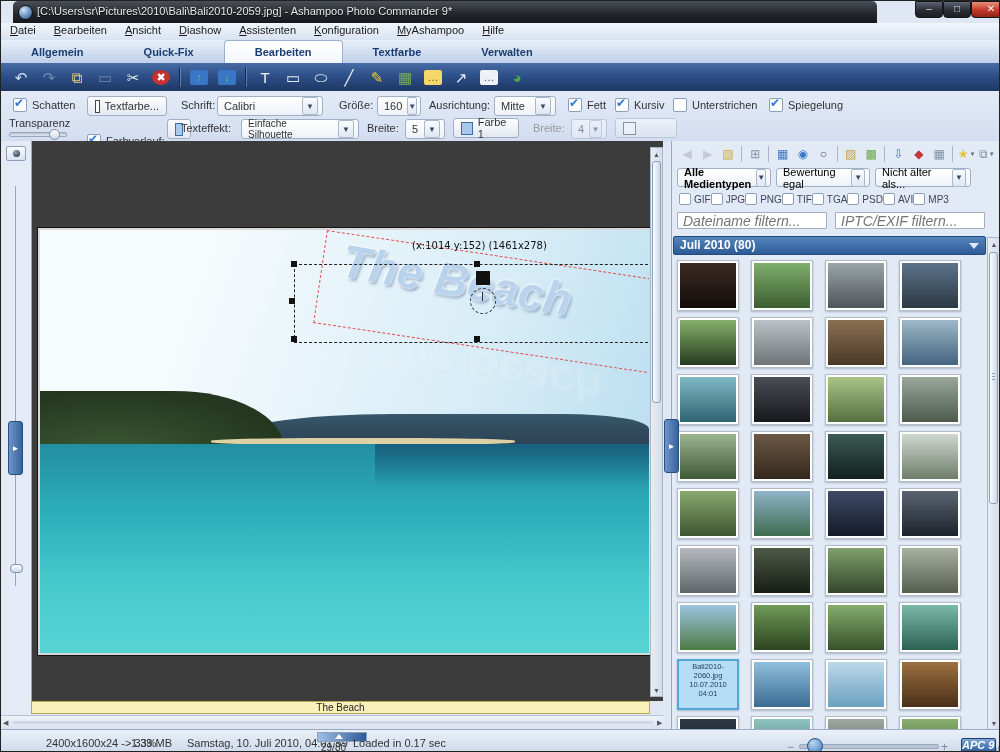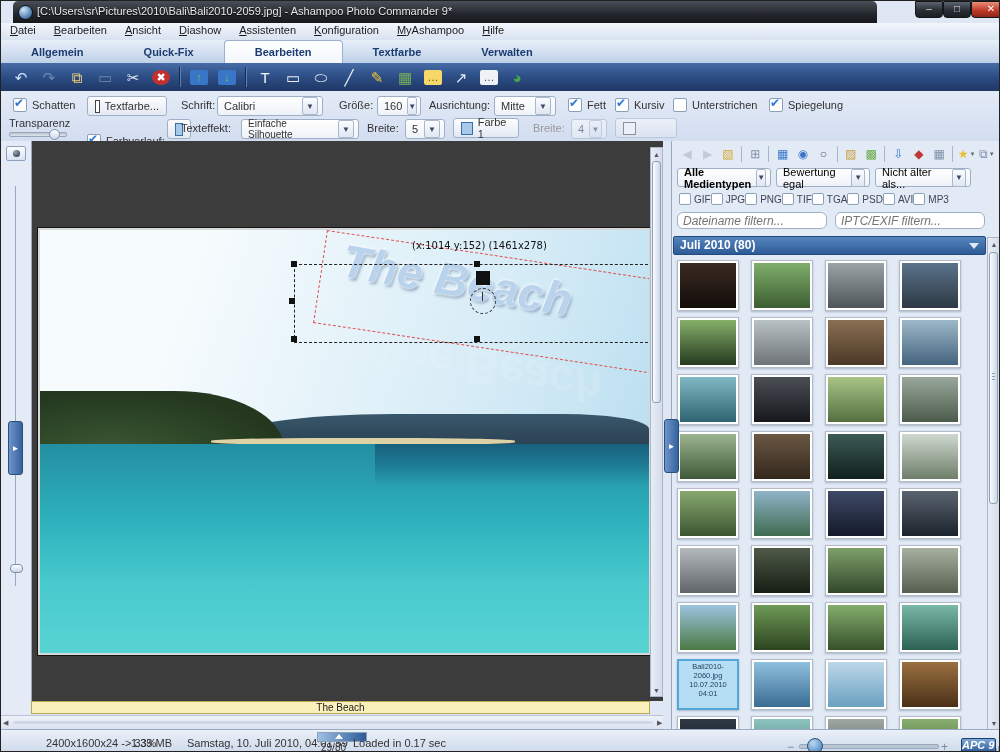--- a/index.html
+++ b/index.html
@@ -94,21 +94,21 @@
   .pi-sep{width:1px;height:16px;background:#aab6c8;margin:0 3px;}
   .pi .drop{font-size:6px;color:#667;margin-left:1px;}
   #panel-filters{left:676px;top:167px;width:320px;display:flex;gap:5px;}
   #panel-filters .sel{height:19px;font-size:11px;}
   #f-media{width:94px;font-weight:bold;}
   #f-rating{width:94px;} #f-age{width:96px;}
   #panel-formats{left:678px;top:192px;width:316px;display:flex;align-items:center;color:#445;font-size:10px;}
   .fmt{display:inline-flex;align-items:center;gap:3px;}
   .fmt .cb-box{width:10px;height:10px;}
   #panel-inputs{left:676px;top:211px;width:318px;display:flex;gap:8px;}
-  .flt-input{width:150px;height:17px;background:#fff;border:1px solid #9fb0c6;border-radius:6px;font-size:12px;font-style:italic;color:#5a7aa0;padding:0 5px;box-sizing:border-box;font-family:"Liberation Sans",sans-serif;}
+  .flt-input{width:150px;height:17px;background:#fff;border:1px solid #9fb0c6;border-radius:1px;font-size:14px;font-style:italic;color:#5a7aa0;padding:0 5px;box-sizing:border-box;font-family:"Liberation Sans",sans-serif;}
   #group-header{left:672px;top:235px;width:313px;height:19px;background:linear-gradient(#5585bd,#2d5b97);border:1px solid #234a7e;box-sizing:border-box;color:#fff;font-weight:bold;font-size:12px;line-height:17px;padding-left:6px;border-radius:2px;}
   #group-arrow{position:absolute;right:6px;top:6px;width:0;height:0;border-left:5px solid transparent;border-right:5px solid transparent;border-top:6px solid #dfe8f4;}
   #thumb-grid{left:672px;top:256px;width:314px;height:470px;display:flex;flex-wrap:wrap;align-content:flex-start;}
   .thumb{width:56px;height:45px;background:#fff;border:1px solid #b4bcc8;box-shadow:0 1px 2px rgba(60,80,110,.35);margin:3px 8px 3px 4px;padding:2px;box-sizing:content-box;}
   .timg{width:100%;height:100%;}
   .thumb.selected{background:#b5def4;border:2px solid #53a7d8;padding:1px;}
   .thumb.selected .tline{font-size:7.5px;line-height:9px;text-align:center;color:#1d3a5c;white-space:nowrap;overflow:hidden;}
   #panel-vscroll{left:986px;top:236px;width:12px;height:491px;}
   .grip{position:absolute;left:2px;width:3px;height:1px;background:#8ea0b8;box-shadow:0 3px 0 #8ea0b8,0 6px 0 #8ea0b8;}
   

